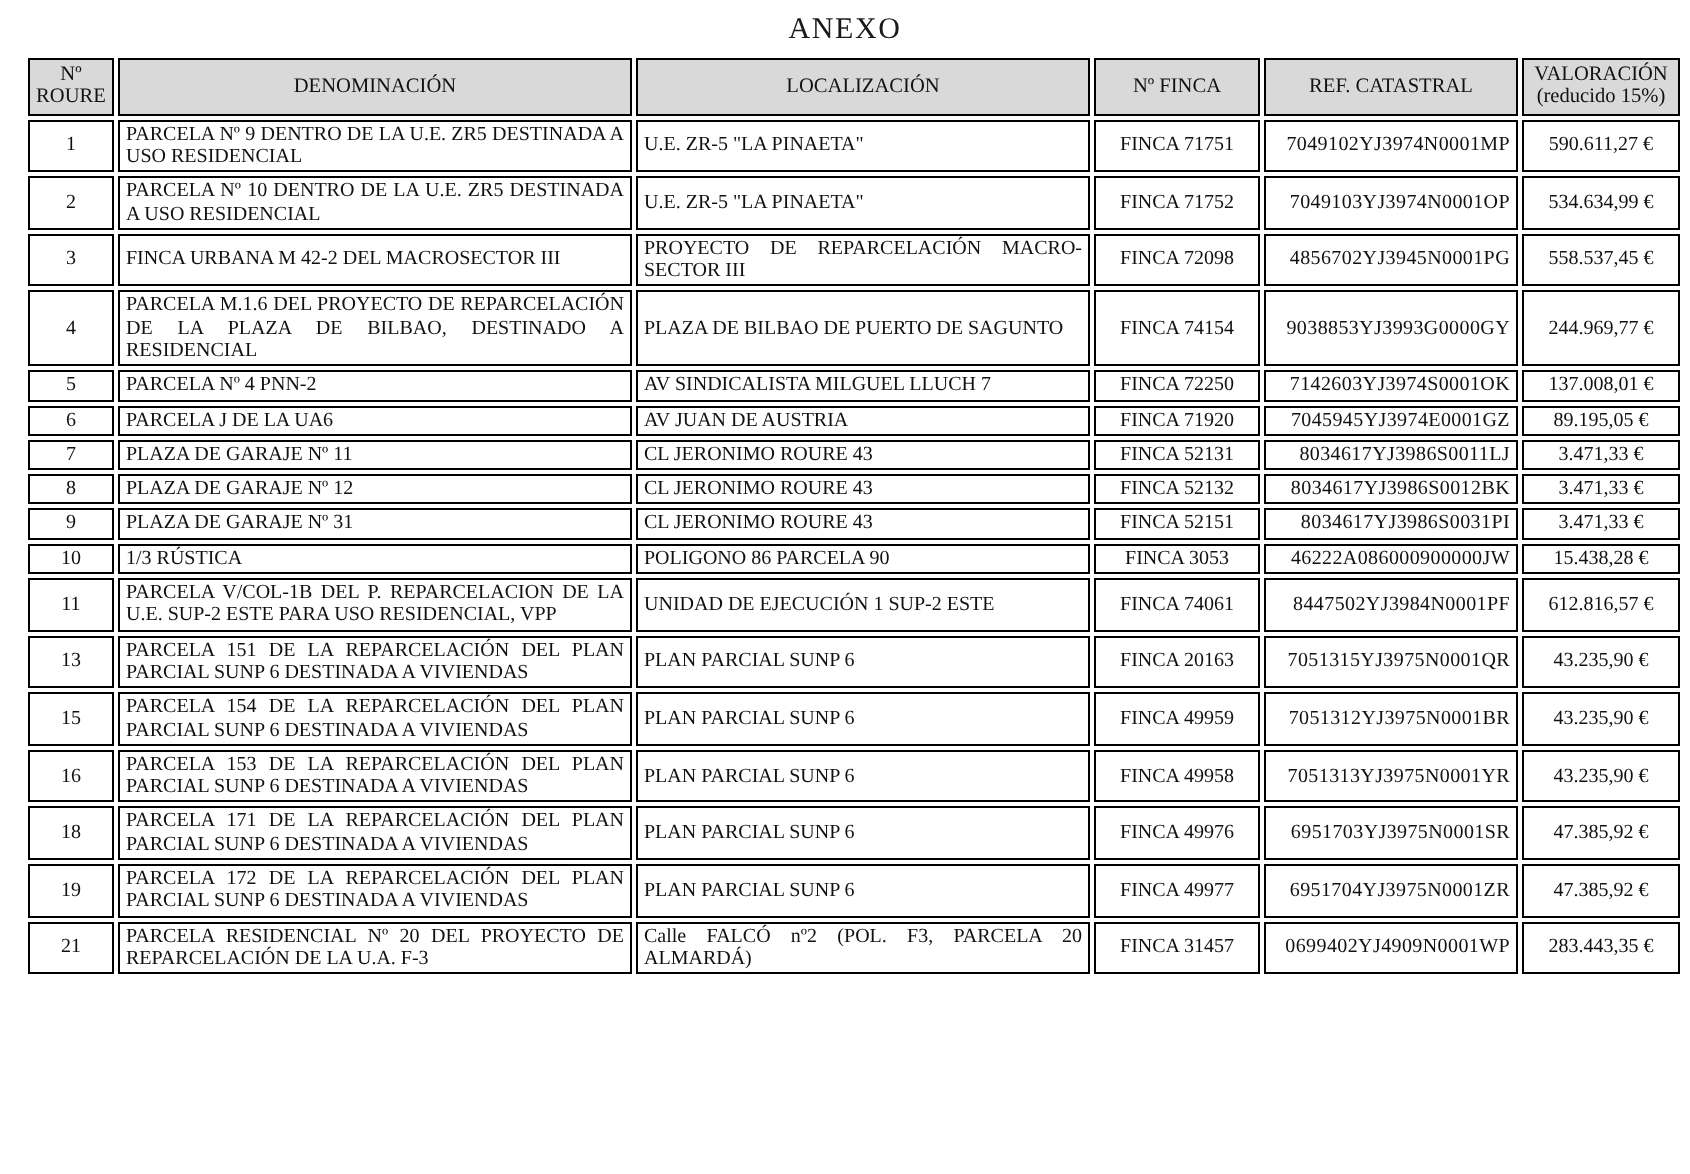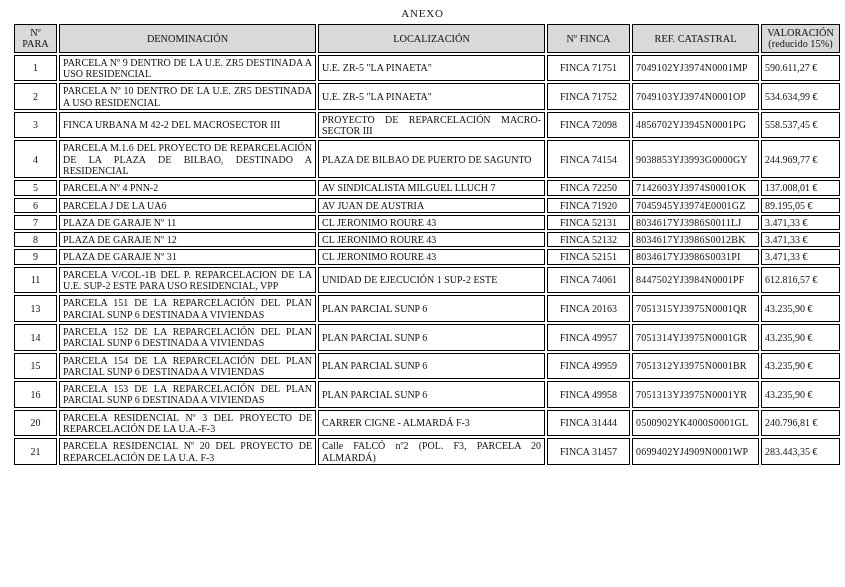--- a/index.html
+++ b/index.html
@@ -13,21 +13,21 @@
     overflow: hidden;
   }
   .page {
     width: 845px;
     height: 587px;
     position: relative;
   }
   .page-title {
     text-align: center;
     padding-top: 7px;
-    font-size: 11px;
+    font-size: 15px;
     letter-spacing: 0.8px;
     color: #1a1a1a;
   }
   table.anexo {
     border-collapse: separate;
     border-spacing: 2px;
     table-layout: fixed;
     width: 822px;
     margin: 3px 0 0 12px;
   }
@@ -46,42 +46,42 @@
     font-weight: normal;
     text-align: center;
     font-size: 10.3px;
     line-height: 1.1;
     padding: 2px 2px;
   }
   td.c-lote   { text-align: center; }
   td.c-denom  { text-align: justify; }
   td.c-loc    { text-align: justify; }
   td.c-finca  { text-align: center; margin-left: 37px; }
-  td.c-cat    { text-align: left; letter-spacing: 0.2px; }
-  td.c-val    { text-align: left; padding-right: 4px; }
+  td.c-cat    { text-align: right; letter-spacing: 0.2px; }
+  td.c-val    { text-align: center; padding-right: 4px; }
 </style>
 </head>
 <body>
 
 <div class="page">
 
   <div class="page-title">ANEXO</div>
 
   <table class="anexo">
     <colgroup>
       <col style="width:43px">
       <col style="width:257px">
       <col style="width:227px">
       <col style="width:83px">
       <col style="width:127px">
       <col style="width:79px">
     </colgroup>
     <thead>
       <tr>
-        <th>Nº PARA</th>
+        <th>Nº ROURE</th>
         <th>DENOMINACIÓN</th>
         <th>LOCALIZACIÓN</th>
         <th>Nº FINCA</th>
         <th>REF. CATASTRAL</th>
         <th>VALORACIÓN (reducido 15%)</th>
       </tr>
     </thead>
     <tbody>
         <tr>
       <td class="c-lote">1</td>
@@ -149,66 +149,74 @@
     </tr>
         <tr>
       <td class="c-lote">9</td>
       <td class="c-denom">PLAZA DE GARAJE Nº 31</td>
       <td class="c-loc">CL JERONIMO ROURE 43</td>
       <td class="c-finca">FINCA 52151</td>
       <td class="c-cat">8034617YJ3986S0031PI</td>
       <td class="c-val">3.471,33 €</td>
     </tr>
         <tr>
+      <td class="c-lote">10</td>
+      <td class="c-denom">1/3 RÚSTICA</td>
+      <td class="c-loc">POLIGONO 86 PARCELA 90</td>
+      <td class="c-finca">FINCA 3053</td>
+      <td class="c-cat">46222A086000900000JW</td>
+      <td class="c-val">15.438,28 €</td>
+    </tr>
+        <tr>
       <td class="c-lote">11</td>
       <td class="c-denom">PARCELA V/COL-1B DEL P. REPARCELACION DE LA U.E. SUP-2 ESTE PARA USO RESIDENCIAL, VPP</td>
       <td class="c-loc">UNIDAD DE EJECUCIÓN 1 SUP-2 ESTE</td>
       <td class="c-finca">FINCA 74061</td>
       <td class="c-cat">8447502YJ3984N0001PF</td>
       <td class="c-val">612.816,57 €</td>
     </tr>
         <tr>
       <td class="c-lote">13</td>
       <td class="c-denom">PARCELA 151 DE LA REPARCELACIÓN DEL PLAN PARCIAL SUNP 6 DESTINADA A VIVIENDAS</td>
       <td class="c-loc">PLAN PARCIAL SUNP 6</td>
       <td class="c-finca">FINCA 20163</td>
       <td class="c-cat">7051315YJ3975N0001QR</td>
       <td class="c-val">43.235,90 €</td>
     </tr>
         <tr>
-      <td class="c-lote">14</td>
-      <td class="c-denom">PARCELA 152 DE LA REPARCELACIÓN DEL PLAN PARCIAL SUNP 6 DESTINADA A VIVIENDAS</td>
-      <td class="c-loc">PLAN PARCIAL SUNP 6</td>
-      <td class="c-finca">FINCA 49957</td>
-      <td class="c-cat">7051314YJ3975N0001GR</td>
-      <td class="c-val">43.235,90 €</td>
-    </tr>
-        <tr>
       <td class="c-lote">15</td>
       <td class="c-denom">PARCELA 154 DE LA REPARCELACIÓN DEL PLAN PARCIAL SUNP 6 DESTINADA A VIVIENDAS</td>
       <td class="c-loc">PLAN PARCIAL SUNP 6</td>
       <td class="c-finca">FINCA 49959</td>
       <td class="c-cat">7051312YJ3975N0001BR</td>
       <td class="c-val">43.235,90 €</td>
     </tr>
         <tr>
       <td class="c-lote">16</td>
       <td class="c-denom">PARCELA 153 DE LA REPARCELACIÓN DEL PLAN PARCIAL SUNP 6 DESTINADA A VIVIENDAS</td>
       <td class="c-loc">PLAN PARCIAL SUNP 6</td>
       <td class="c-finca">FINCA 49958</td>
       <td class="c-cat">7051313YJ3975N0001YR</td>
       <td class="c-val">43.235,90 €</td>
     </tr>
         <tr>
-      <td class="c-lote">20</td>
-      <td class="c-denom">PARCELA RESIDENCIAL Nº 3 DEL PROYECTO DE REPARCELACIÓN DE LA U.A.-F-3</td>
-      <td class="c-loc">CARRER CIGNE - ALMARDÁ F-3</td>
-      <td class="c-finca">FINCA 31444</td>
-      <td class="c-cat">0500902YK4000S0001GL</td>
-      <td class="c-val">240.796,81 €</td>
+      <td class="c-lote">18</td>
+      <td class="c-denom">PARCELA 171 DE LA REPARCELACIÓN DEL PLAN PARCIAL SUNP 6 DESTINADA A VIVIENDAS</td>
+      <td class="c-loc">PLAN PARCIAL SUNP 6</td>
+      <td class="c-finca">FINCA 49976</td>
+      <td class="c-cat">6951703YJ3975N0001SR</td>
+      <td class="c-val">47.385,92 €</td>
+    </tr>
+        <tr>
+      <td class="c-lote">19</td>
+      <td class="c-denom">PARCELA 172 DE LA REPARCELACIÓN DEL PLAN PARCIAL SUNP 6 DESTINADA A VIVIENDAS</td>
+      <td class="c-loc">PLAN PARCIAL SUNP 6</td>
+      <td class="c-finca">FINCA 49977</td>
+      <td class="c-cat">6951704YJ3975N0001ZR</td>
+      <td class="c-val">47.385,92 €</td>
     </tr>
         <tr>
       <td class="c-lote">21</td>
       <td class="c-denom">PARCELA RESIDENCIAL Nº 20 DEL PROYECTO DE REPARCELACIÓN DE LA U.A. F-3</td>
       <td class="c-loc">Calle FALCÓ nº2 (POL. F3, PARCELA 20 ALMARDÁ)</td>
       <td class="c-finca">FINCA 31457</td>
       <td class="c-cat">0699402YJ4909N0001WP</td>
       <td class="c-val">283.443,35 €</td>
     </tr>
       </tbody>

